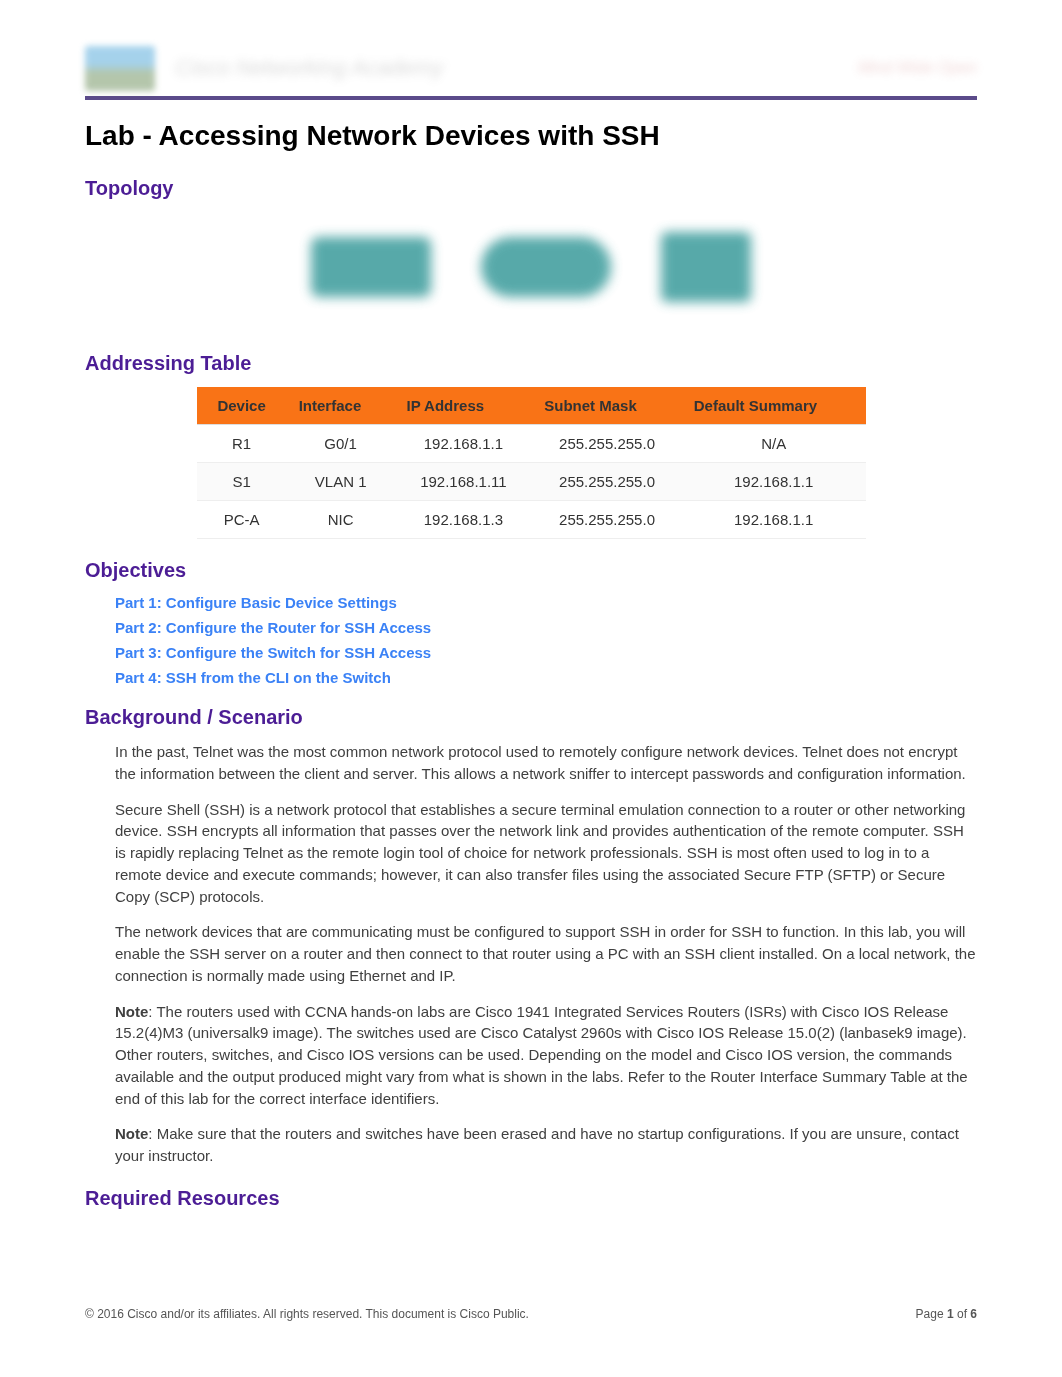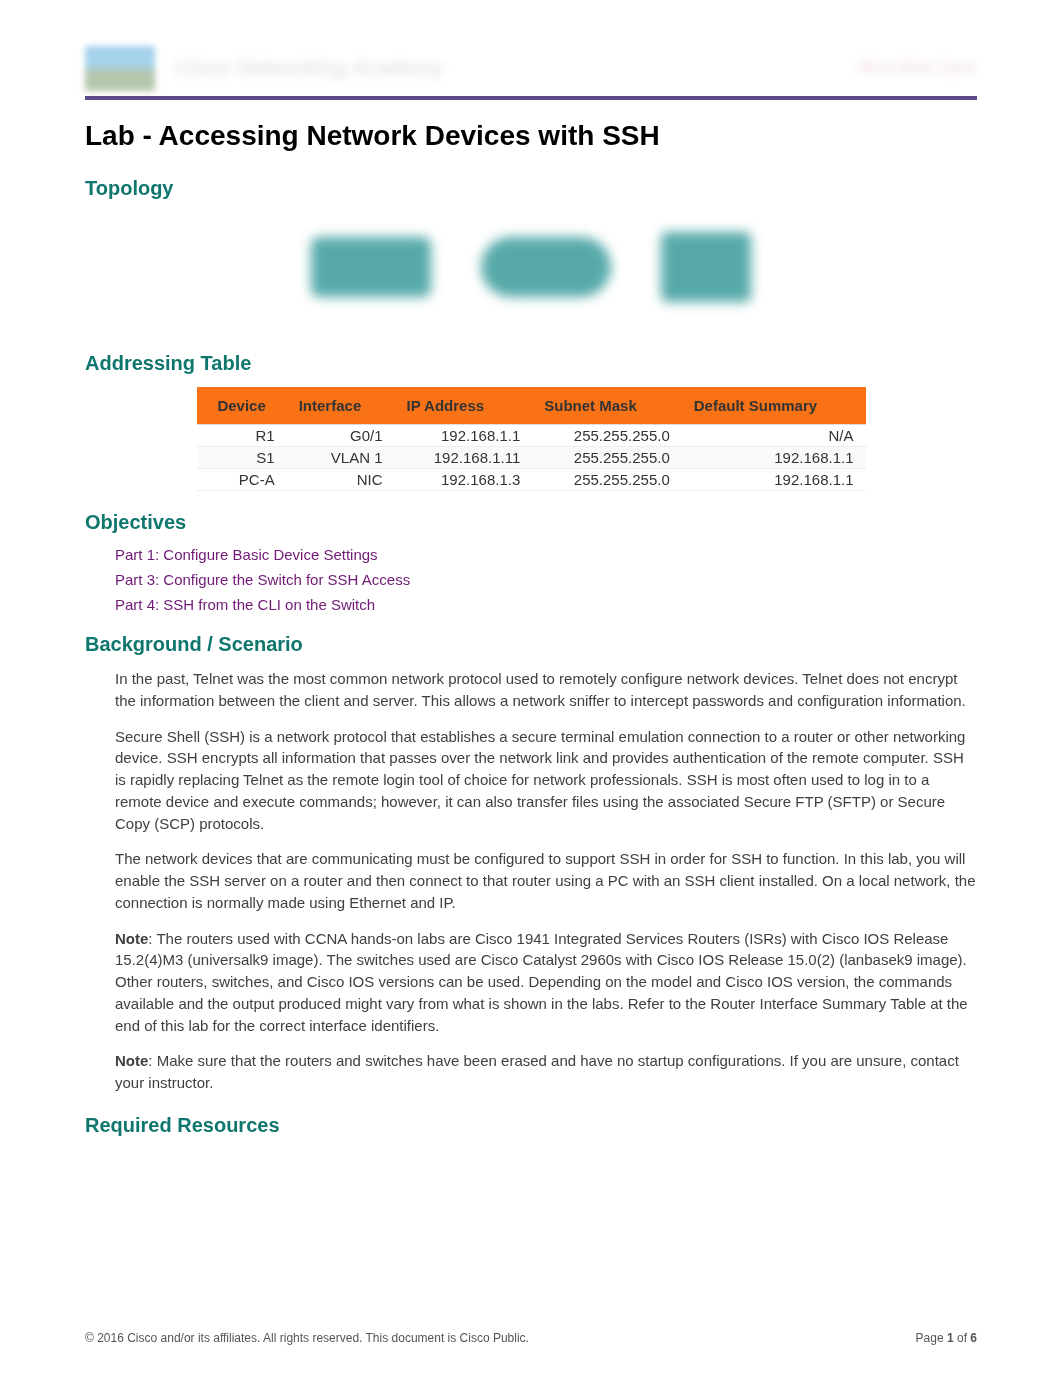--- a/index.html
+++ b/index.html
@@ -54,21 +54,21 @@
     }
     h1 {
       font-size: 28px;
       font-weight: bold;
       color: #000;
       margin-bottom: 25px;
     }
     h2 {
       font-size: 20px;
       font-weight: bold;
-      color: #0f766e;
+      color: #4c1d95;
       margin-top: 20px;
       margin-bottom: 12px;
     }
     .topology-image {
       display: flex;
       justify-content: center;
       align-items: center;
       gap: 50px;
       padding: 20px 0 30px 0;
       filter: blur(6px);
@@ -100,51 +100,51 @@
       background: #f97316;
       padding: 10px 12px;
       text-align: left;
       font-weight: bold;
       border-bottom: 1px solid #ddd;
     }
     table.addressing th:first-child {
       text-align: center;
     }
     table.addressing td {
-      padding: 2px 12px;
-      text-align: right;
+      padding: 10px 12px;
+      text-align: center;
       border-bottom: 1px solid #eee;
     }
     table.addressing tbody tr:nth-child(even) {
       background: #fafafa;
     }
     .objectives-list {
       margin-left: 30px;
       margin-bottom: 20px;
     }
     .objectives-list .obj-item {
-      font-weight: normal;
+      font-weight: bold;
       font-size: 15px;
       margin-bottom: 8px;
-      color: #701a75;
+      color: #3b82f6;
     }
     .body-text {
       margin-left: 30px;
       margin-bottom: 14px;
       font-size: 15px;
       line-height: 1.45;
       color: #404040;
       text-align: left;
     }
     .body-text .bold {
       font-weight: bold;
     }
     .footer {
       position: absolute;
-      bottom: 32px;
+      bottom: 56px;
       left: 85px;
       right: 85px;
       display: flex;
       justify-content: space-between;
       font-size: 12px;
       color: #555;
     }
   </style>
 </head>
 <body>
@@ -198,20 +198,21 @@
         <td>192.168.1.3</td>
         <td>255.255.255.0</td>
         <td>192.168.1.1</td>
       </tr>
     </tbody>
   </table>
 
   <h2>Objectives</h2>
   <div class="objectives-list">
     <div class="obj-item">Part 1: Configure Basic Device Settings</div>
+    <div class="obj-item">Part 2: Configure the Router for SSH Access</div>
     <div class="obj-item">Part 3: Configure the Switch for SSH Access</div>
     <div class="obj-item">Part 4: SSH from the CLI on the Switch</div>
   </div>
 
   <h2>Background / Scenario</h2>
   <p class="body-text">In the past, Telnet was the most common network protocol used to remotely configure network devices. Telnet does not encrypt the information between the client and server. This allows a network sniffer to intercept passwords and configuration information.</p>
   <p class="body-text">Secure Shell (SSH) is a network protocol that establishes a secure terminal emulation connection to a router or other networking device. SSH encrypts all information that passes over the network link and provides authentication of the remote computer. SSH is rapidly replacing Telnet as the remote login tool of choice for network professionals. SSH is most often used to log in to a remote device and execute commands; however, it can also transfer files using the associated Secure FTP (SFTP) or Secure Copy (SCP) protocols.</p>
   <p class="body-text">The network devices that are communicating must be configured to support SSH in order for SSH to function. In this lab, you will enable the SSH server on a router and then connect to that router using a PC with an SSH client installed. On a local network, the connection is normally made using Ethernet and IP.</p>
   <p class="body-text">
     <span class="bold">Note</span><span>: The routers used with CCNA hands-on labs are Cisco 1941 Integrated Services Routers (ISRs) with Cisco IOS Release 15.2(4)M3 (universalk9 image). The switches used are Cisco Catalyst 2960s with Cisco IOS Release 15.0(2) (lanbasek9 image). Other routers, switches, and Cisco IOS versions can be used. Depending on the model and Cisco IOS version, the commands available and the output produced might vary from what is shown in the labs. Refer to the Router Interface Summary Table at the end of this lab for the correct interface identifiers.</span>

